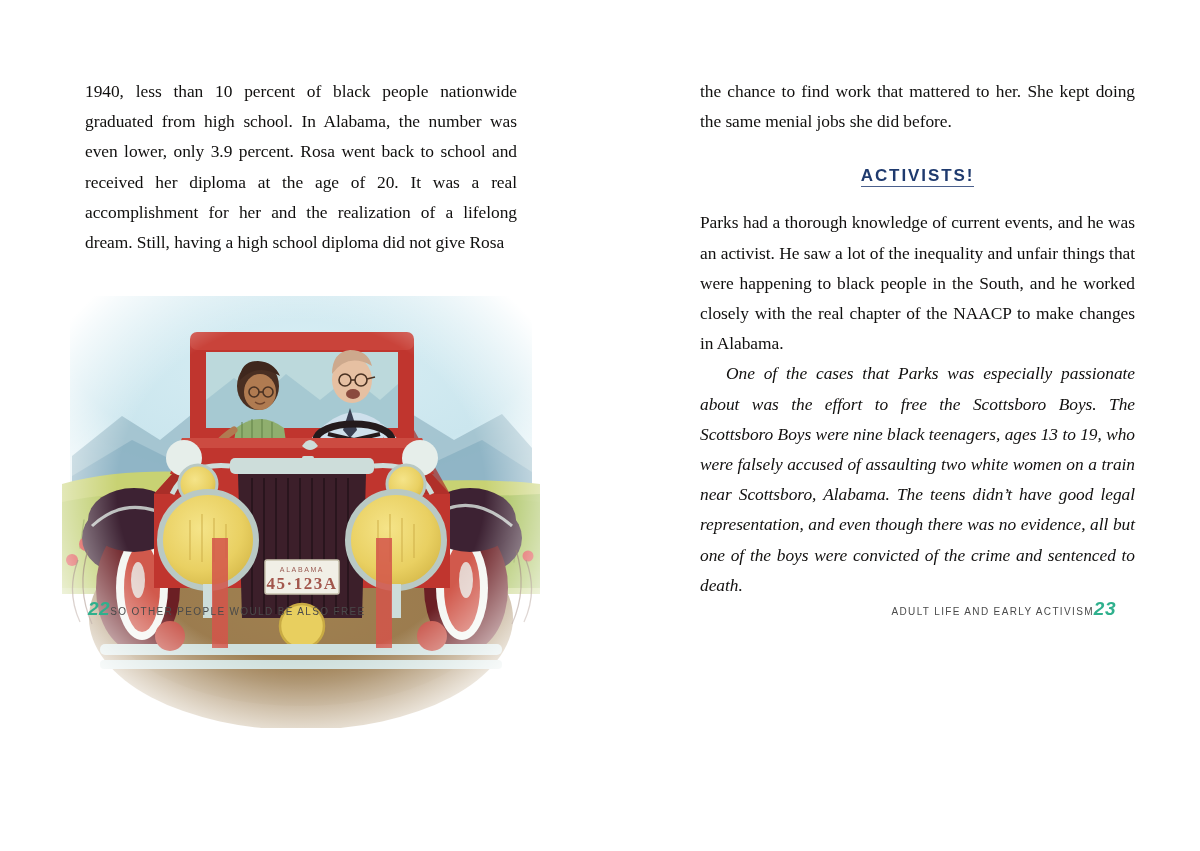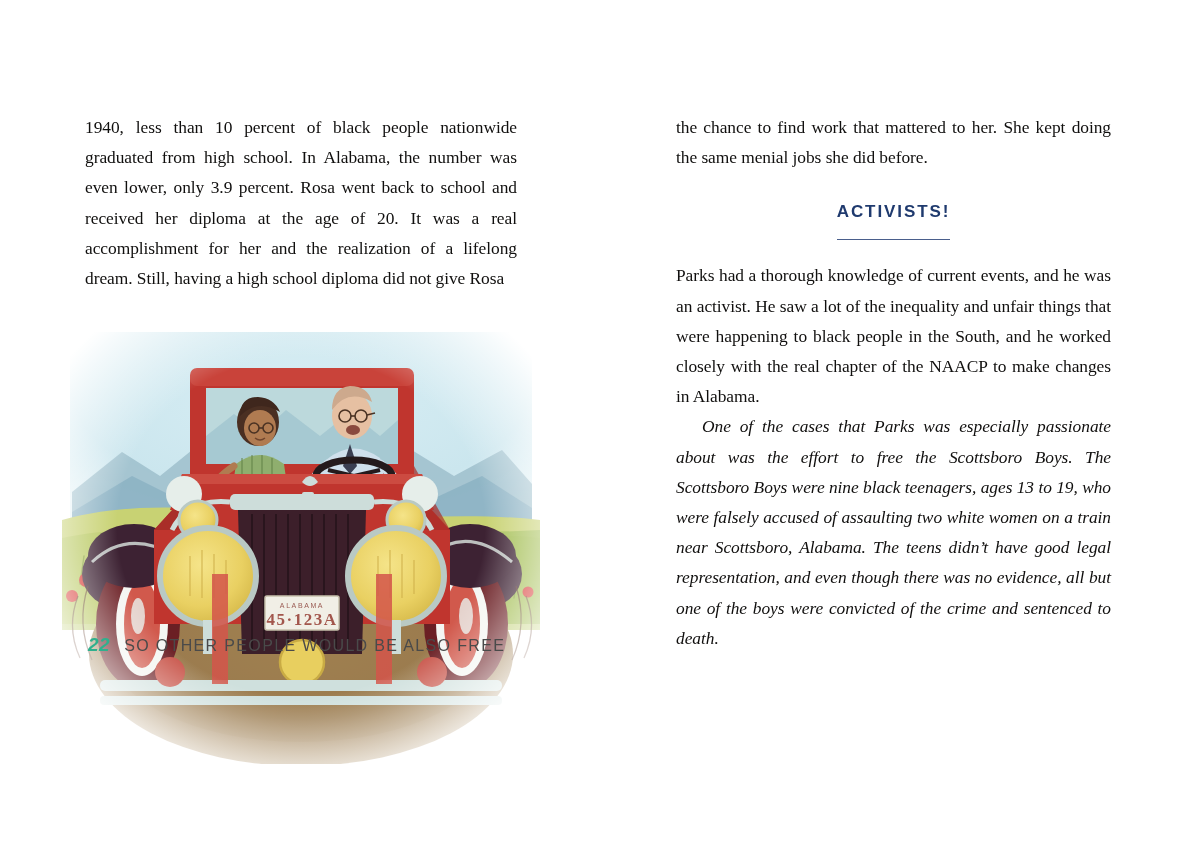--- a/index.html
+++ b/index.html
@@ -20,30 +20,29 @@
     position: absolute;
     inset: 0;
     display: flex;
   }
 
   .page {
     position: relative;
     width: 600px;
     height: 670px;
     box-sizing: border-box;
-    margin-top: 36px;
   }
 
   
   .col {
     position: absolute;
     top: 76px;
   }
   .page-left .col  { left: 85px;  width: 432px; }
-  .page-right .col { left: 76px;  width: 435px; }
+  .page-right .col { left: 100px;  width: 435px; }
 
   .para {
     margin: 0;
     font-size: 17.4px;
     line-height: 30.2px;
     text-align: justify;
     text-justify: inter-word;
     letter-spacing: -0.05px;
     color: #100f0e;
     hyphens: manual;
@@ -56,45 +55,45 @@
     margin: 30px 0 20px 0;
     text-align: center;
     font-family: "Liberation Sans", "DejaVu Sans", sans-serif;
     font-weight: 700;
     font-size: 17px;
     letter-spacing: 1.9px;
     color: #1f3a6e;
   }
   .section-head .label {
     display: inline-block;
-    padding-bottom: 17px;
+    padding-bottom: 0;
     border-bottom: 1.6px solid #4a5f8c;
   }
 
   
   .footer {
     position: absolute;
     bottom: 50px;
     display: flex;
     align-items: baseline;
-    gap: 14px;
+    gap: 0;
     font-family: "Liberation Sans", "DejaVu Sans", sans-serif;
   }
   .page-left .footer  { left: 88px; }
   .page-right .footer { right: 84px; }
 
   .folio {
     font-size: 19px;
     font-weight: 700;
     font-style: italic;
     color: #2fb08d;
     letter-spacing: 0.5px;
   }
   .running-head {
-    font-size: 16px;
+    font-size: 10px;
     font-weight: 500;
     letter-spacing: 1.35px;
     color: #4a4a4a;
     text-transform: uppercase;
     white-space: nowrap;
   }
 
   
   .illus-wrap {
     position: absolute;
@@ -362,15 +361,19 @@
       <p class="para">the chance to find work that mattered to her. She kept doing the same menial jobs she did before.</p>
 
       <div class="section-head">
         <span class="label">ACTIVISTS!</span>
       </div>
 
       <p class="para">Parks had a thorough knowledge of current events, and he was an activist. He saw a lot of the inequality and unfair things that were happen­ing to black people in the South, and he worked closely with the real chapter of the NAACP to make changes in Alabama.</p>
       <p class="para indent">One of the cases that Parks was especially passionate about was the effort to free the Scotts­boro Boys. The Scottsboro Boys were nine black teenagers, ages 13 to 19, who were falsely accused of assaulting two white women on a train near Scottsboro, Alabama. The teens didn’t have good legal representation, and even though there was no evidence, all but one of the boys were con­victed of the crime and sentenced to death.</p>
     </div>
 
+    <div class="footer">
+      <span class="running-head">ADULT LIFE AND EARLY ACTIVISM</span>
+      <span class="folio">23</span>
+    </div>
   </div>
 
 </div>
 
 </body></html>

